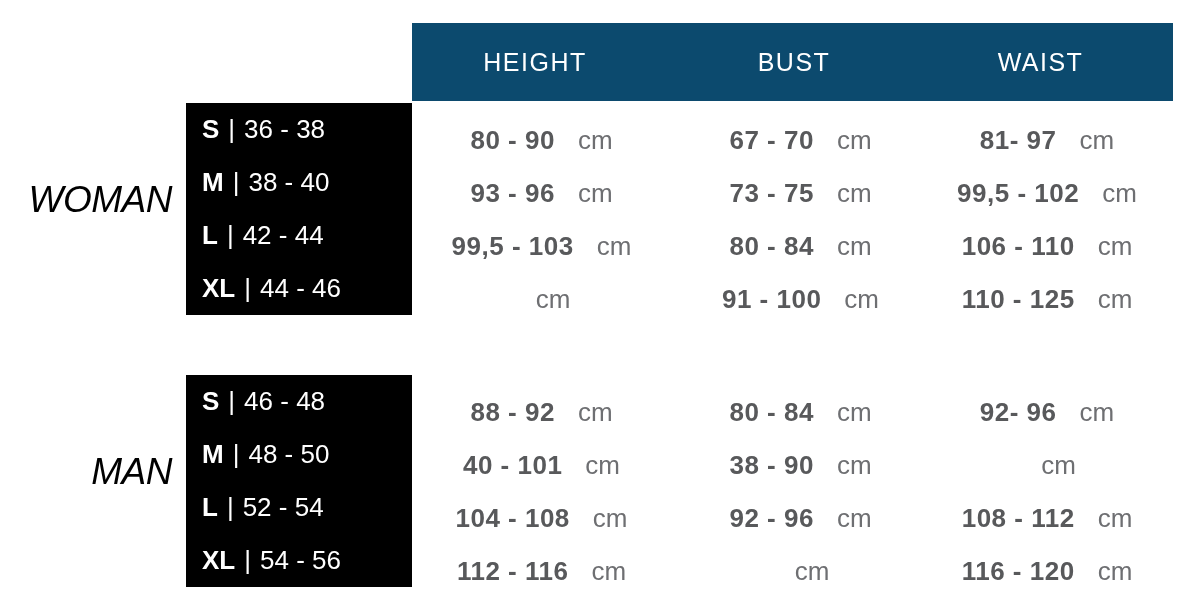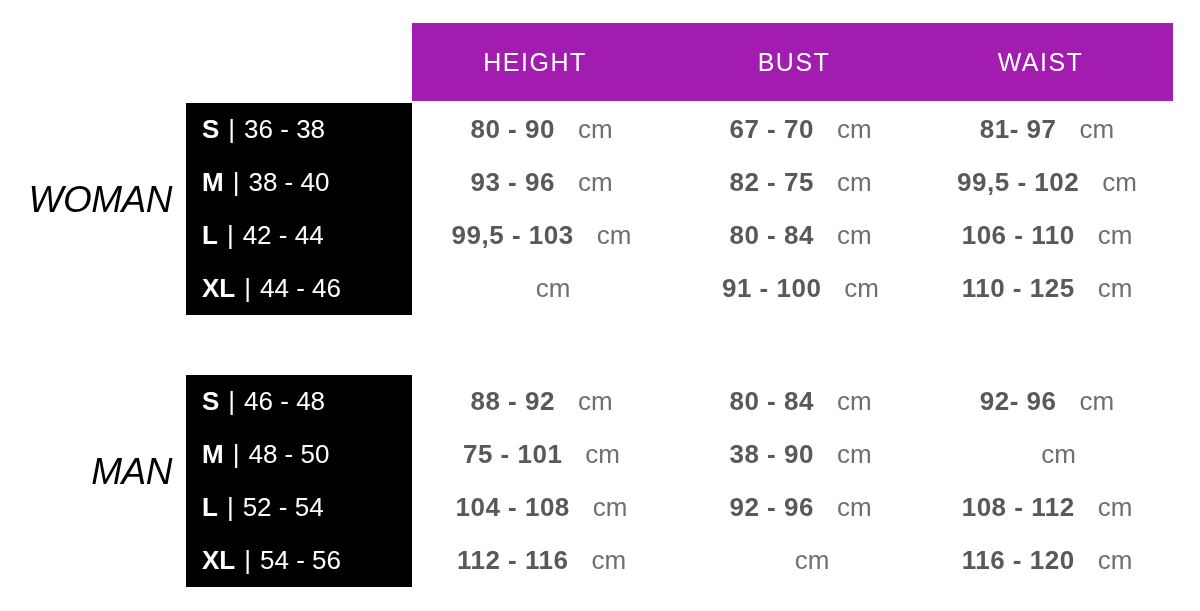--- a/index.html
+++ b/index.html
@@ -5,21 +5,21 @@
 <style>
   html, body { margin:0; padding:0; background:#ffffff; }
   body { font-family:"Liberation Sans", sans-serif; }
   .chart {
     position:relative; width:1200px; height:611px; background:#ffffff; overflow:hidden;
   }
 
   
   .header-bar {
     position:absolute; left:412px; top:23px; width:761px; height:78px;
-    background:#a21caf; display:flex;
+    background:#0c4a6e; display:flex;
   }
   .hcol {
     display:flex; align-items:center; justify-content:center;
     color:#ffffff; font-size:25px; letter-spacing:1.5px; box-sizing:border-box;
   }
   .hcol.h-height { width:246px; }
   .hcol.h-bust   { width:272px; }
   .hcol.h-waist  { width:243px; padding-right:22px; }
 
   
@@ -44,21 +44,21 @@
     background:#000000; color:#ffffff;
     display:flex; align-items:center;
     padding-left:16px; box-sizing:border-box;
     font-size:26px; white-space:nowrap;
   }
   .size .letter { font-weight:bold; }
   .size .pipe   { margin:0 9px; font-weight:normal; }
   .size .range  { font-weight:normal; }
 
   .val {
-    display:flex; align-items:center; justify-content:center;
+    display:flex; align-items:flex-end; justify-content:center;
     font-size:26px; box-sizing:border-box; white-space:nowrap;padding-left:13px;
   }
   .val .num  { font-weight:bold; color:#58595b; letter-spacing:0.5px; }
   .val .unit { font-weight:normal; color:#6e6f72; margin-left:23px; }
   .val.waist { padding-right:22px; }
 </style>
 </head>
 <body>
 
 <div class="chart">
@@ -93,21 +93,21 @@
     <div class="size">
       <span class="letter">M</span>
         <span class="pipe">|</span>
         <span class="range">38 - 40</span>
     </div>
     <div class="val">
         <span class="num">93 - 96</span>
         <span class="unit">cm</span>
       </div>
     <div class="val">
-        <span class="num">82 - 75</span>
+        <span class="num">73 - 75</span>
         <span class="unit">cm</span>
       </div>
     <div class="val waist">
         <span class="num">99,5 - 102</span>
         <span class="unit">cm</span>
       </div>
 
     <div class="size">
       <span class="letter">L</span>
         <span class="pipe">|</span>
@@ -164,21 +164,21 @@
         <span class="num">92- 96</span>
         <span class="unit">cm</span>
       </div>
 
     <div class="size">
       <span class="letter">M</span>
         <span class="pipe">|</span>
         <span class="range">48 - 50</span>
     </div>
     <div class="val">
-        <span class="num">75 - 101</span>
+        <span class="num">40 - 101</span>
         <span class="unit">cm</span>
       </div>
     <div class="val">
         <span class="num">38 - 90</span>
         <span class="unit">cm</span>
       </div>
     <div class="val waist">
         <span class="unit">cm</span>
       </div>
 

